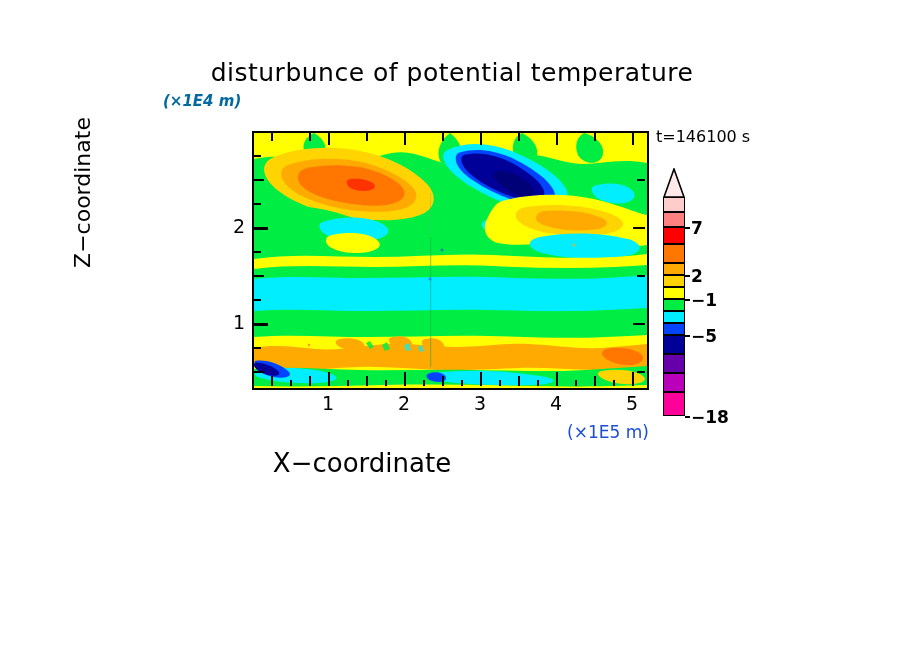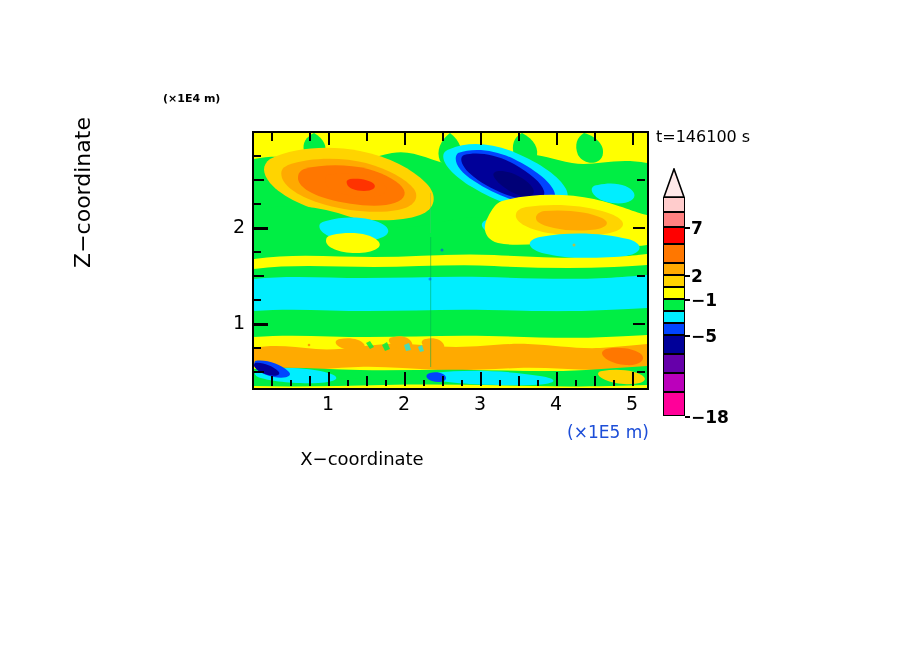--- a/index.html
+++ b/index.html
@@ -24,24 +24,25 @@
     text-align: center;
     font-size: 25px;
     color: #000000;
     letter-spacing: 0.5px;
     white-space: nowrap;
   }
   .zunit {
     position: absolute;
     left: 163px;
     top: 92px;
-    font-size: 11px;
+    font-size: 15px;
     font-weight: bold;
-    color: #000000;
-    white-space: nowrap;
+    color: #0369a1;
+    white-space: nowrap;
+    font-style: italic;
   }
 
   
   .plot-frame {
     position: absolute;
     left: 252px;
     top: 131px;
     width: 393px;
     height: 255px;
     border: 2px solid #000000;
@@ -71,21 +72,21 @@
     color: #000000;
     white-space: nowrap;
   }
 
   .xaxis-title {
     position: absolute;
     top: 448px;
     left: 0;
     width: 904px;
     text-align: center;
-    font-size: 18px;
+    font-size: 26px;
     color: #000000;
   }
   .xaxis-title span { position: relative; left: -90px; }
 
   .xunit {
     position: absolute;
     left: 567px;
     top: 422px;
     font-size: 17px;
     color: #1d4ed8;
@@ -150,20 +151,21 @@
     width: 5px;
     height: 1.5px;
     background: #000000;
   }
 </style>
 </head>
 <body>
 
 <div id="page">
 
+  <div class="title">disturbunce of potential temperature</div>
   <div class="zunit">(×1E4 m)</div>
   <div class="timestamp">t=146100 s</div>
 
   <div class="plot-frame">
     <div class="field">
       <svg width="393" height="255" viewBox="0 0 393 255" preserveAspectRatio="none">
         <defs>
           <clipPath id="clipbox">
               <rect x="0" y="0" width="393" height="255"></rect>
             </clipPath>

